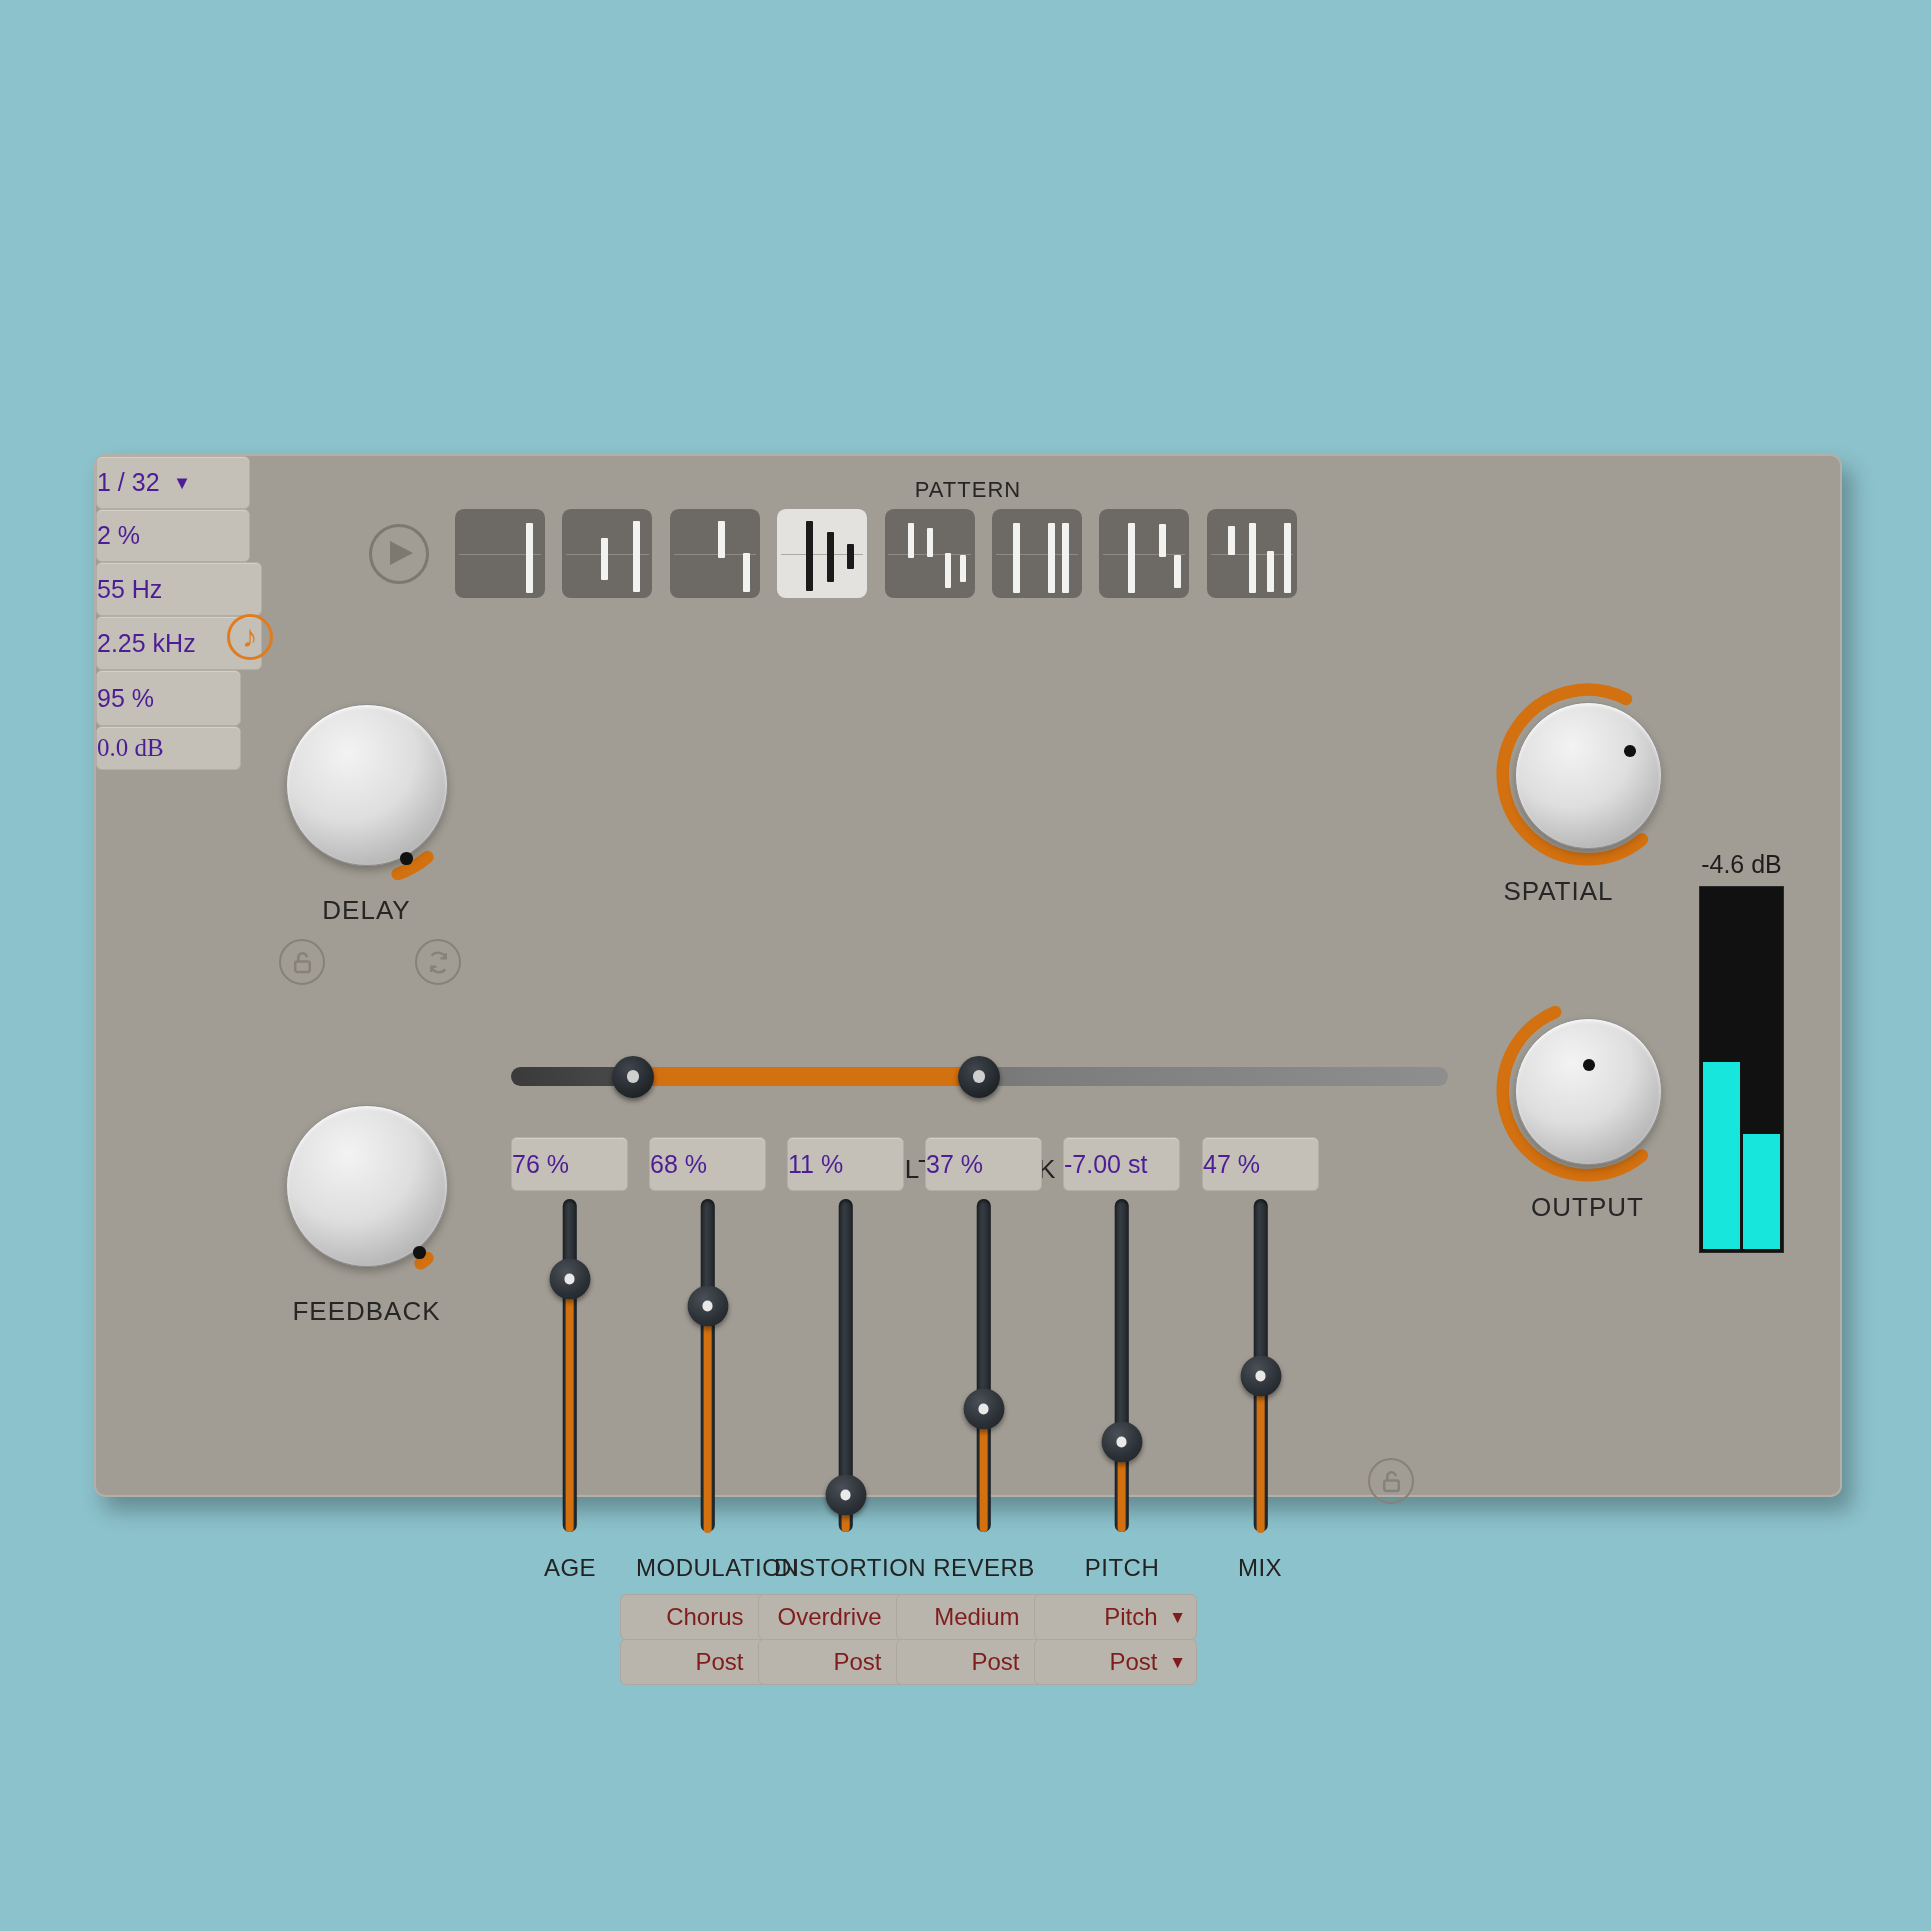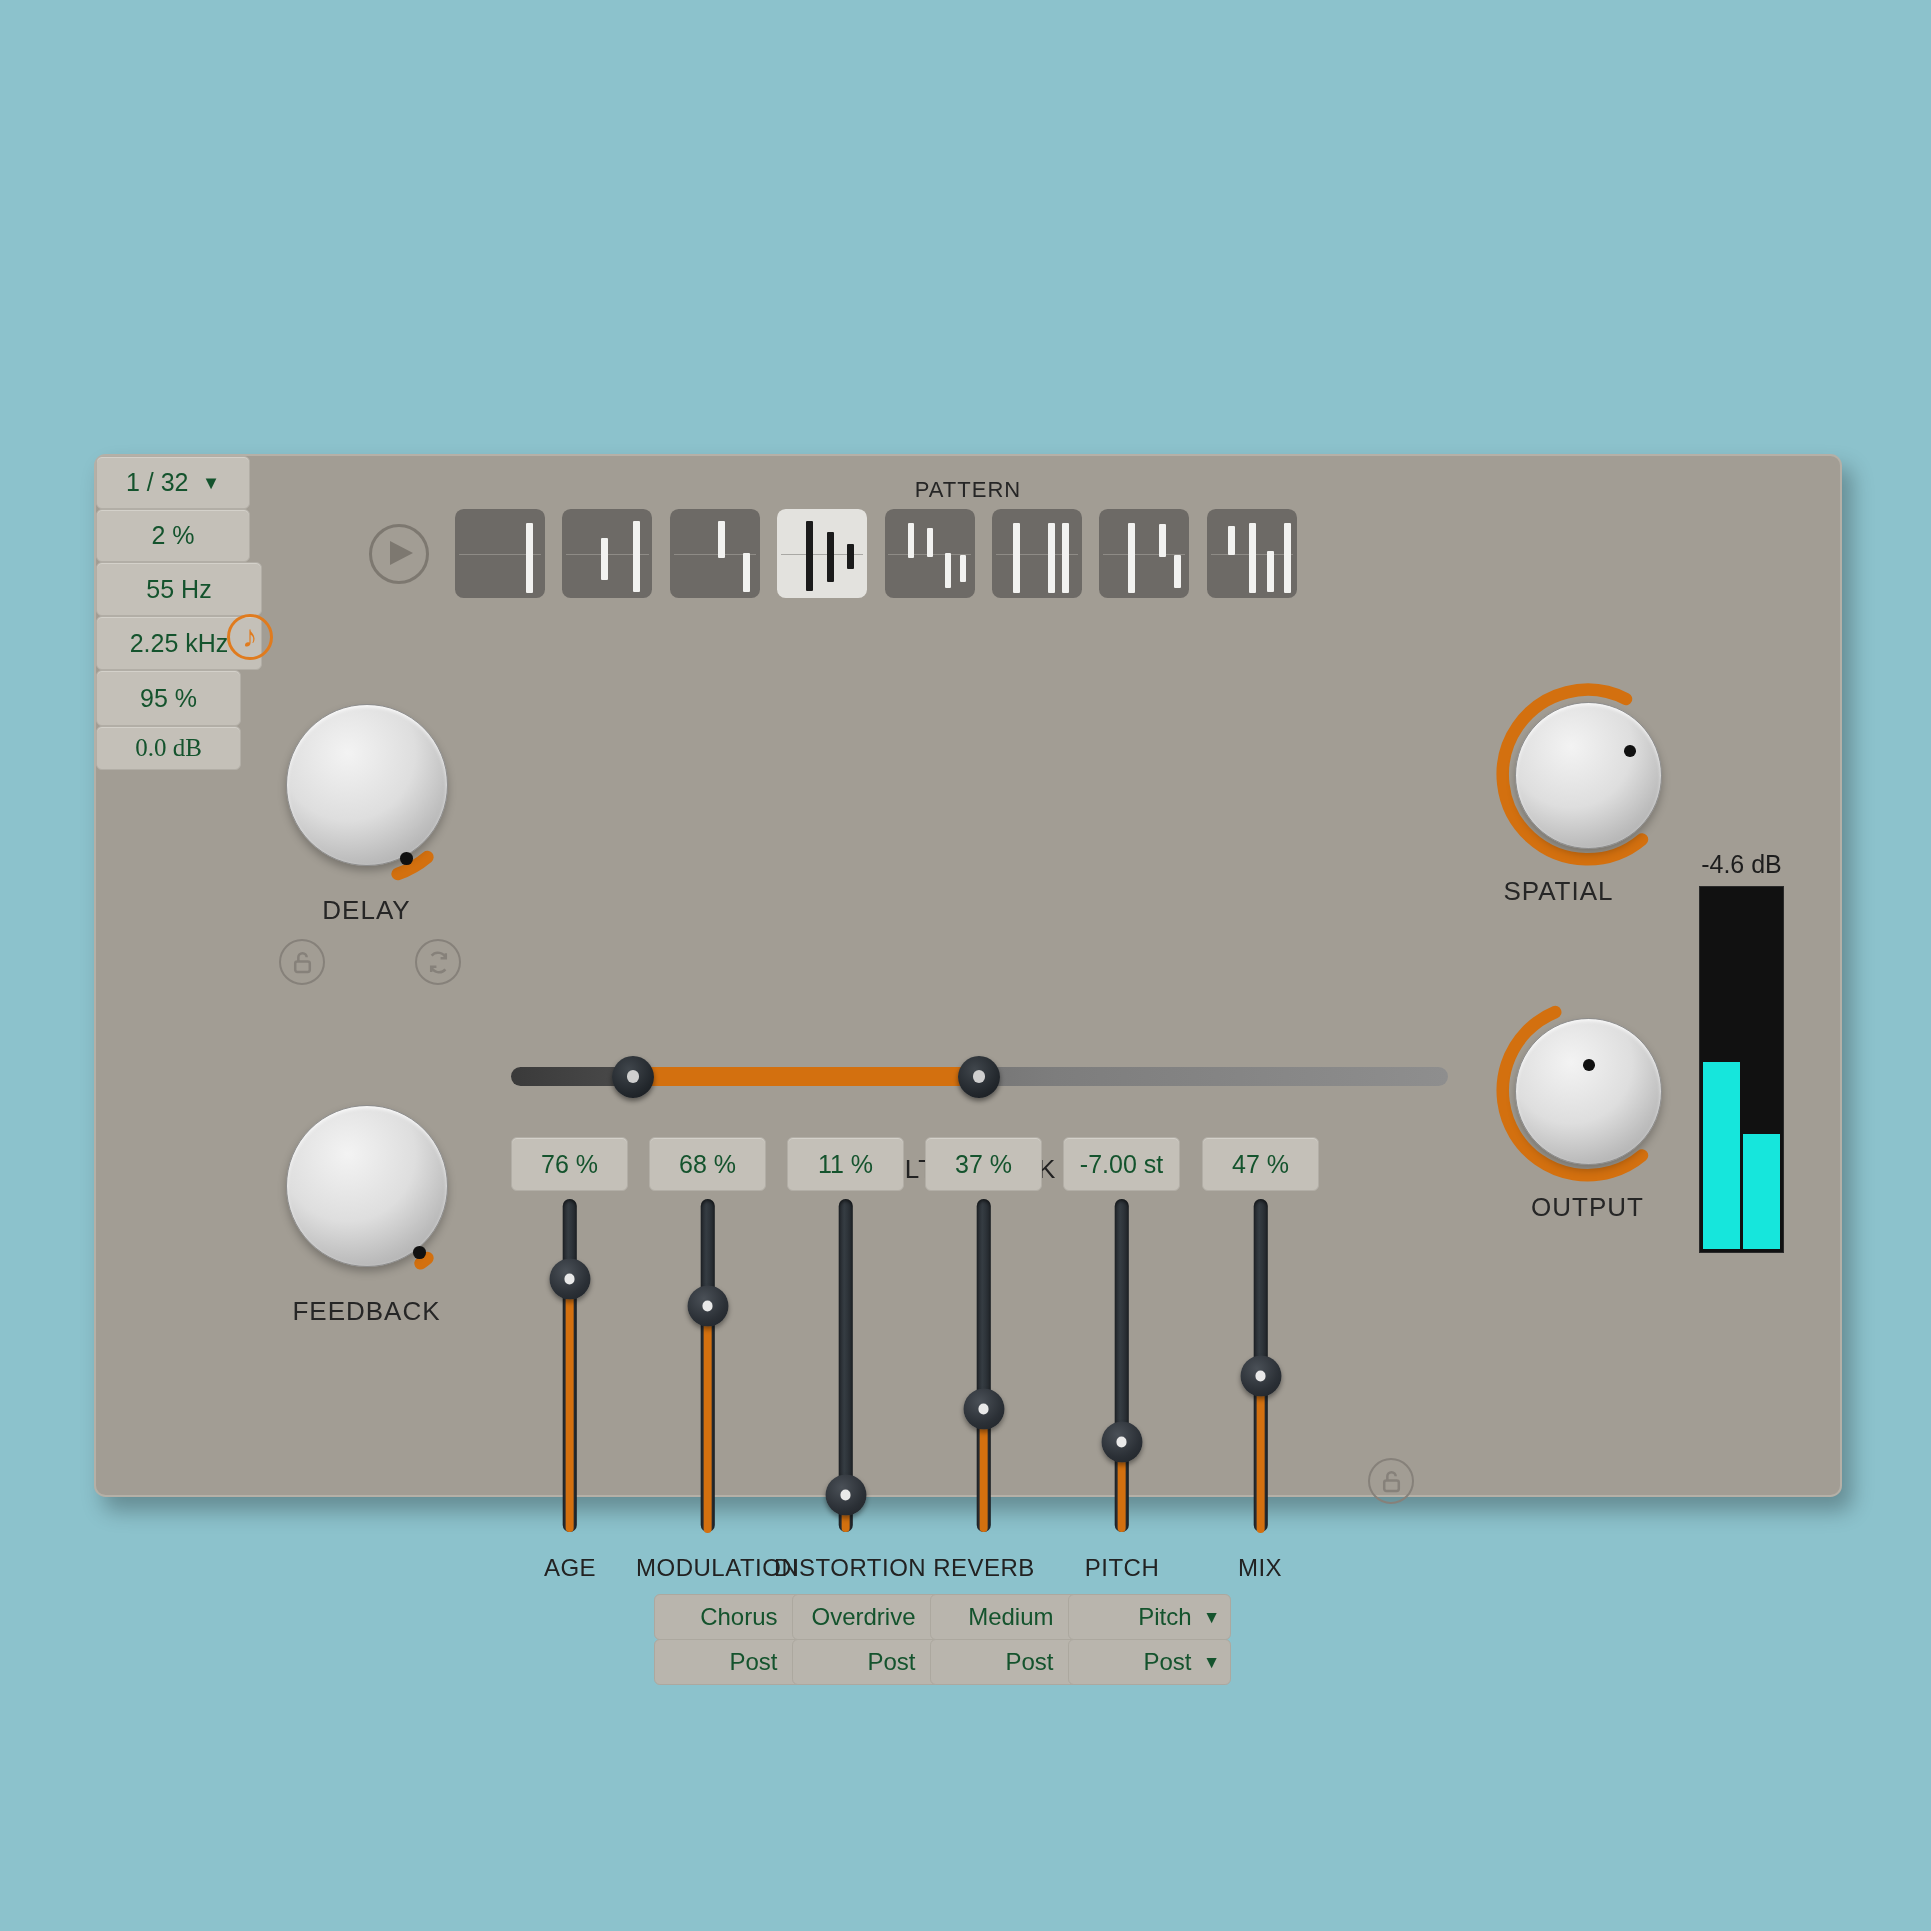--- a/index.html
+++ b/index.html
@@ -44,31 +44,30 @@
   .pat .bar{position:absolute;width:6.8px;background:#f2f2f0;border-radius:1px;}
   .pat.sel .bar{background:#1b1b1b;}
 
   .note-btn{
     position:absolute;left:131px;top:158px;width:46px;height:46px;
     border:3.9px solid #e07b1e;border-radius:50%;box-sizing:border-box;
     color:#e07b1e;font-size:31px;line-height:39px;text-align:center;
   }
   .val{
     background:#c4c0b8;border:1.9px solid #b2aea6;border-radius:5.8px;
-    color:#14532d;font-size:25px;text-align:center;
-    display:flex;align-items:center;justify-content:center;
+    color:#4c1d95;font-size:25px;text-align:center;
+    display:flex;align-items:center;
     box-shadow:inset 0 1px 0 #d4d1ca;
     box-sizing:border-box;
   }
   .combo{
     background:#b9b5ad;border:1.9px solid #aca89f;border-radius:5.8px;
-    color:#14532d;font-size:24px;
+    color:#7f1d1d;font-size:24px;
     display:flex;align-items:center;box-sizing:border-box;
     padding:0 9.7px 0 11.6px;
-    margin-left:34px;
   }
   .combo .lbl{flex:1;text-align:right;padding-right:11.6px;}
   .combo .car{font-size:17.4px;}
 
   .knob-wrap{position:absolute;}
   .knob{
     position:relative;border-radius:50%;
     background:radial-gradient(circle at 38% 30%, #f3f3f3 0%, #dedede 45%, #bdbdbd 72%, #9e9e9e 100%);
     border:1px solid #8d8d8d;
     box-shadow:0 4.8px 8.7px rgba(0,0,0,0.25), inset 0 1.9px 3.9px rgba(255,255,255,0.8);

